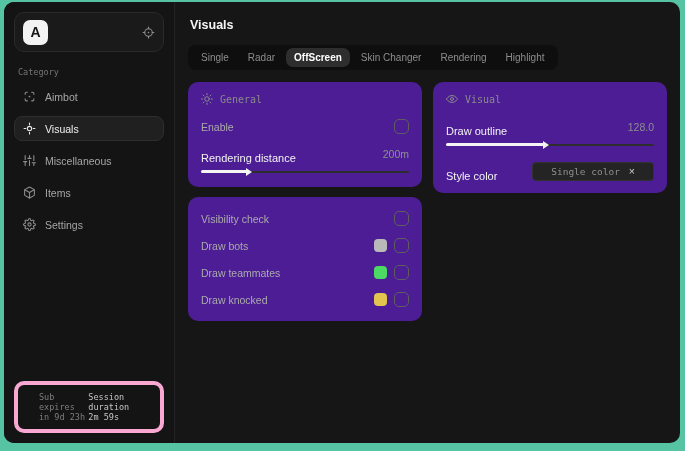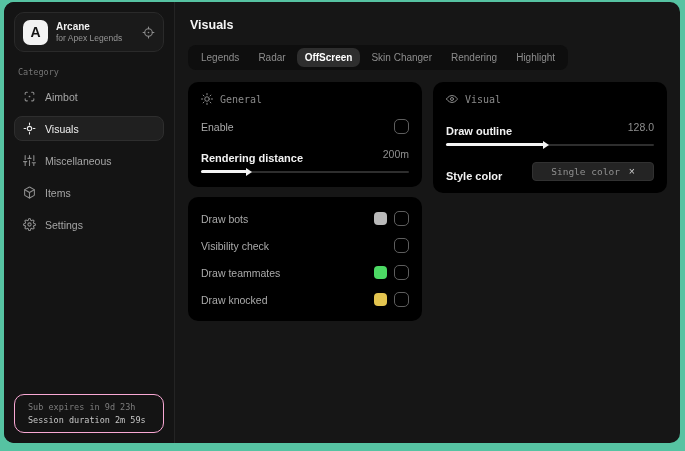--- a/index.html
+++ b/index.html
@@ -45,57 +45,57 @@
     border:1px solid transparent; border-radius:8px;
     color:#a6a6a6; font-size:10.5px; cursor:default;
   }
   .nav-item .nicon { display:flex; color:#8d8d8d; }
   .nav-item.selected {
     background:#202020; border-color:#2e2e2e; color:#f0f0f0;
   }
   .nav-item.selected .nicon { color:#e8e8e8; }
   .sidebar-footer {
     margin-top:auto;
-    border:1px solid #f9a8d4; border-radius:10px;
-    padding:7px 13px;
+    border:4px solid #f9a8d4; border-radius:10px;
+    padding:7px 21px;
     font-family:"DejaVu Sans Mono", monospace;
-    display:flex; flex-direction:column; gap:3px;
+    display:flex; gap:3px;
   }
   .footer-line1 { color:#7d7d7d; font-size:8.5px; }
   .footer-line2 { color:#c6c6c6; font-size:8.5px; }
   
   .main { flex:1; padding:14px 13px; overflow:hidden; }
   .page-title { color:#f5f5f5; font-size:12.5px; font-weight:bold; margin:2px 0 13px 2px; }
   .tabbar {
     display:inline-flex; align-items:center; gap:3px;
     background:#0e0e0e; border-radius:8px; padding:3px 5px;
   }
   .tab {
     padding:4px 8px; border-radius:7px;
     color:#8d8d8d; font-size:10px; white-space:nowrap; cursor:default;
   }
   .tab.selected { background:#2e2e2e; color:#ffffff; font-weight:bold; }
   .cols { display:flex; gap:11px; margin-top:12px; align-items:flex-start; }
   .col { display:flex; flex-direction:column; gap:10px; width:234px; }
   .panel {
-    background:#000000; border-radius:10px; padding:11px 13px; width:100%;
+    background:#4c1d95; border-radius:10px; padding:11px 13px; width:100%;
   }
   .panel-header {
     display:flex; align-items:center; gap:7px;
     color:#8a8a8a; font-family:"DejaVu Sans Mono", monospace; font-size:10px;
     margin-bottom:11px;
   }
   .panel-header .picon { display:flex; color:#8a8a8a; }
   .row {
     display:flex; align-items:center; justify-content:space-between;
     min-height:21px; margin-top:6px;
   }
   .row:first-of-type { margin-top:0; }
   .lbl { color:#ababab; font-size:10.5px; }
-  .lbl.strong { color:#f2f2f2; font-weight:bold; font-size:11px;margin-top:8px; }
+  .lbl.strong { color:#f2f2f2; font-weight:normal; font-size:11px;margin-top:8px; }
   .val { color:#8f8f8f; font-size:10.5px; }
   .right-group { display:flex; align-items:center; gap:7px; }
   .checkbox {
     width:15px; height:15px; border:1.5px solid #5e5e5e; border-radius:5px;
     background:transparent; cursor:pointer;
   }
   .swatch { width:13px; height:13px; border-radius:4px; cursor:pointer; }
   .slider { position:relative; height:9px; margin-top:3px; cursor:pointer; }
   .slider .track {
     position:absolute; left:0; right:0; top:3.5px; height:2px;
@@ -122,24 +122,20 @@
 </style>
 </head>
 <body>
 
 <div class="window">
 
   <div class="sidebar">
 
     <div class="brand-card">
       <div class="logo">A</div>
-      <div class="brand-text">
-        <span class="brand-name">Arcane</span>
-        <span class="brand-sub">for Apex Legends</span>
-      </div>
       <span class="brand-action">
         <svg width="13" height="13" viewBox="0 0 24 24" fill="none" stroke="currentColor" stroke-width="2" stroke-linecap="round">
           <circle cx="12" cy="12" r="7"></circle>
             <circle cx="12" cy="12" r="1.5" fill="currentColor" stroke="none"></circle>
           <path d="M12 2v3M12 19v3M2 12h3M19 12h3"></path>
         </svg>
       </span>
     </div>
 
     <div class="category-label">Category</div>
@@ -196,21 +192,21 @@
     <div class="sidebar-footer">
       <span class="footer-line1">Sub expires in 9d 23h</span>
       <span class="footer-line2">Session duration 2m 59s</span>
     </div>
   </div>
 
   <div class="main">
     <div class="page-title">Visuals</div>
 
     <div class="tabbar">
-      <div class="tab">Legends</div>
+      <div class="tab">Single</div>
       <div class="tab">Radar</div>
       <div class="tab selected">OffScreen</div>
       <div class="tab">Skin Changer</div>
       <div class="tab">Rendering</div>
       <div class="tab">Highlight</div>
     </div>
 
     <div class="cols">
 
       <div class="col">
@@ -235,30 +231,30 @@
           </div>
           <div class="slider">
             <div class="track"></div>
             <div class="fill" style="width: 22%;"></div>
           </div>
         </div>
 
         <div class="panel">
 
           <div class="row">
+            <span class="lbl">Visibility check</span>
+            <span class="right-group">
+              <span class="checkbox"></span>
+            </span>
+          </div>
+
+          <div class="row">
             <span class="lbl">Draw bots</span>
             <span class="right-group">
               <span class="swatch" style="background: rgb(185, 185, 185);"></span>
-              <span class="checkbox"></span>
-            </span>
-          </div>
-
-          <div class="row">
-            <span class="lbl">Visibility check</span>
-            <span class="right-group">
               <span class="checkbox"></span>
             </span>
           </div>
 
           <div class="row">
             <span class="lbl">Draw teammates</span>
             <span class="right-group">
               <span class="swatch" style="background: rgb(76, 217, 100);"></span>
               <span class="checkbox"></span>
             </span>

